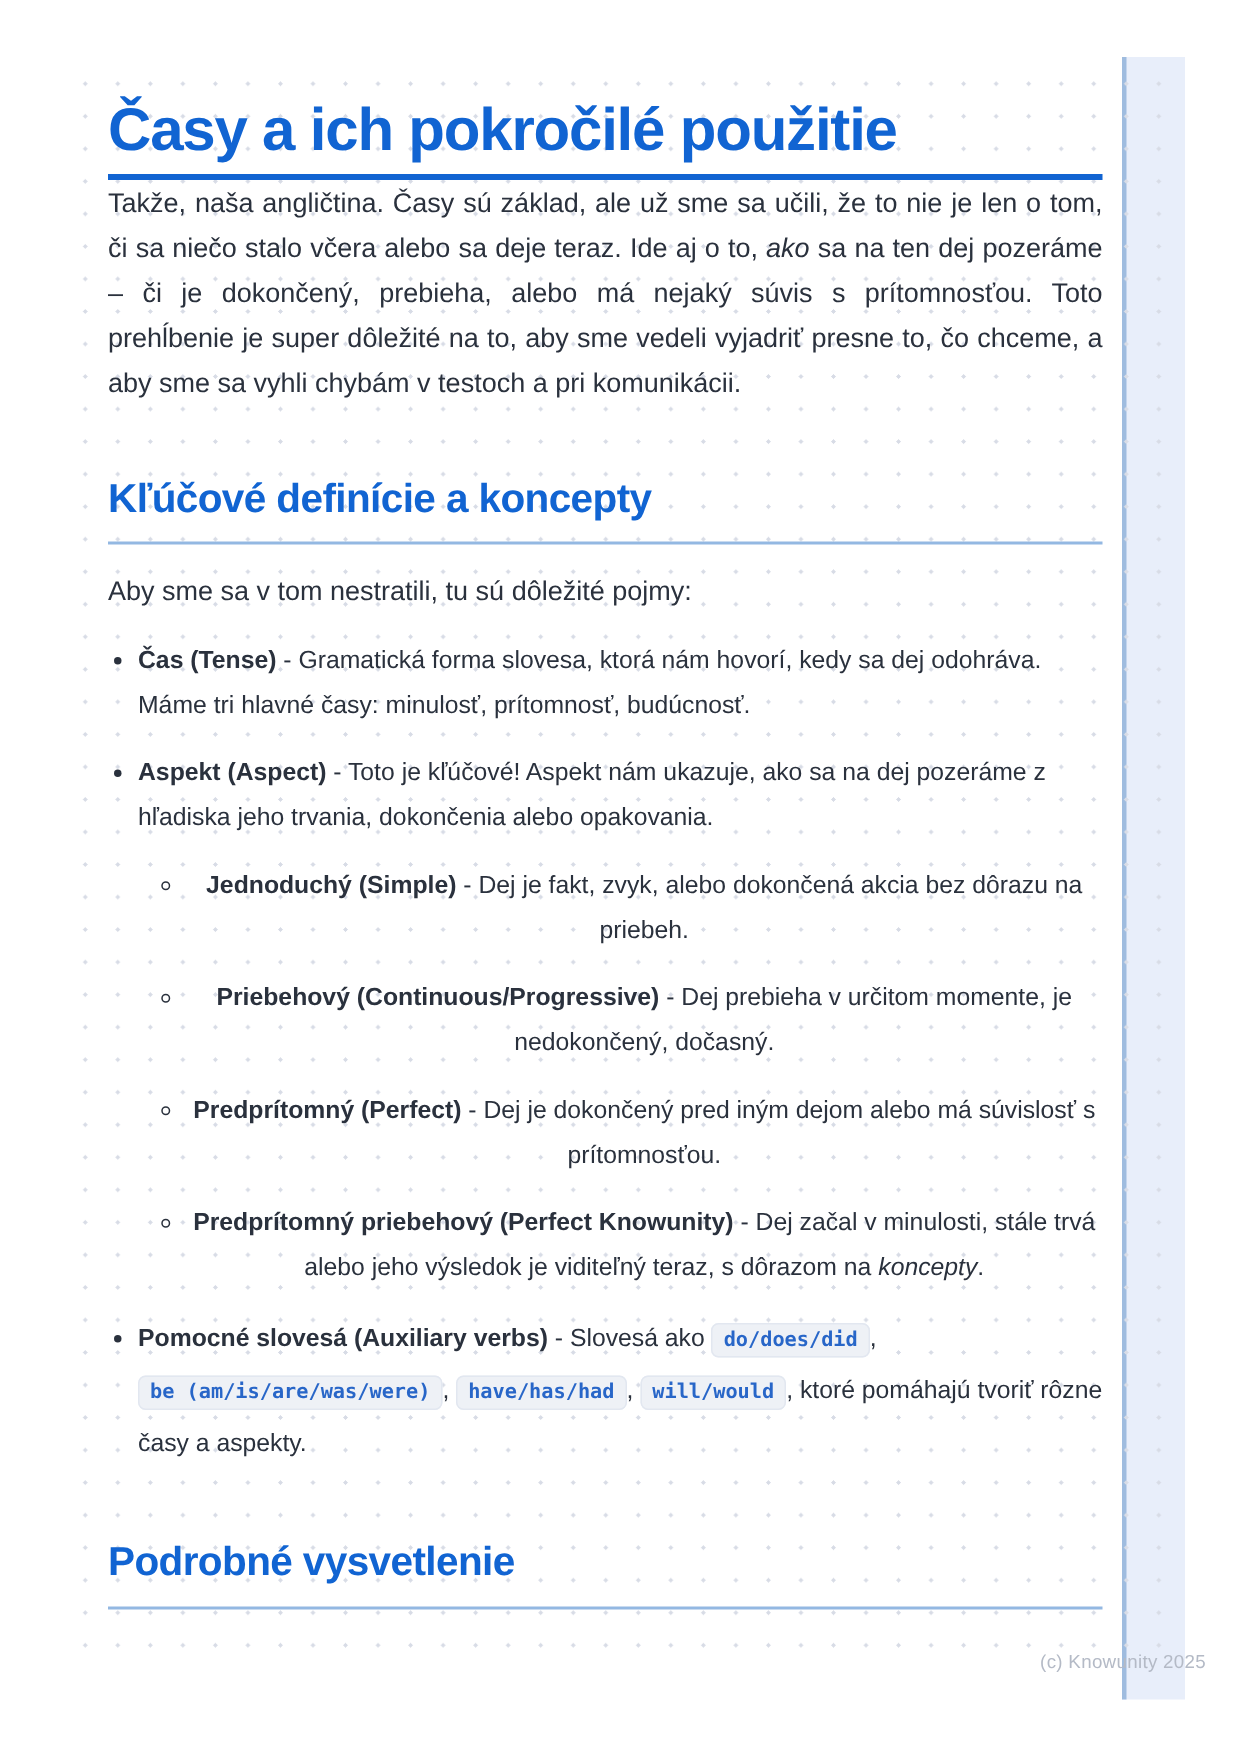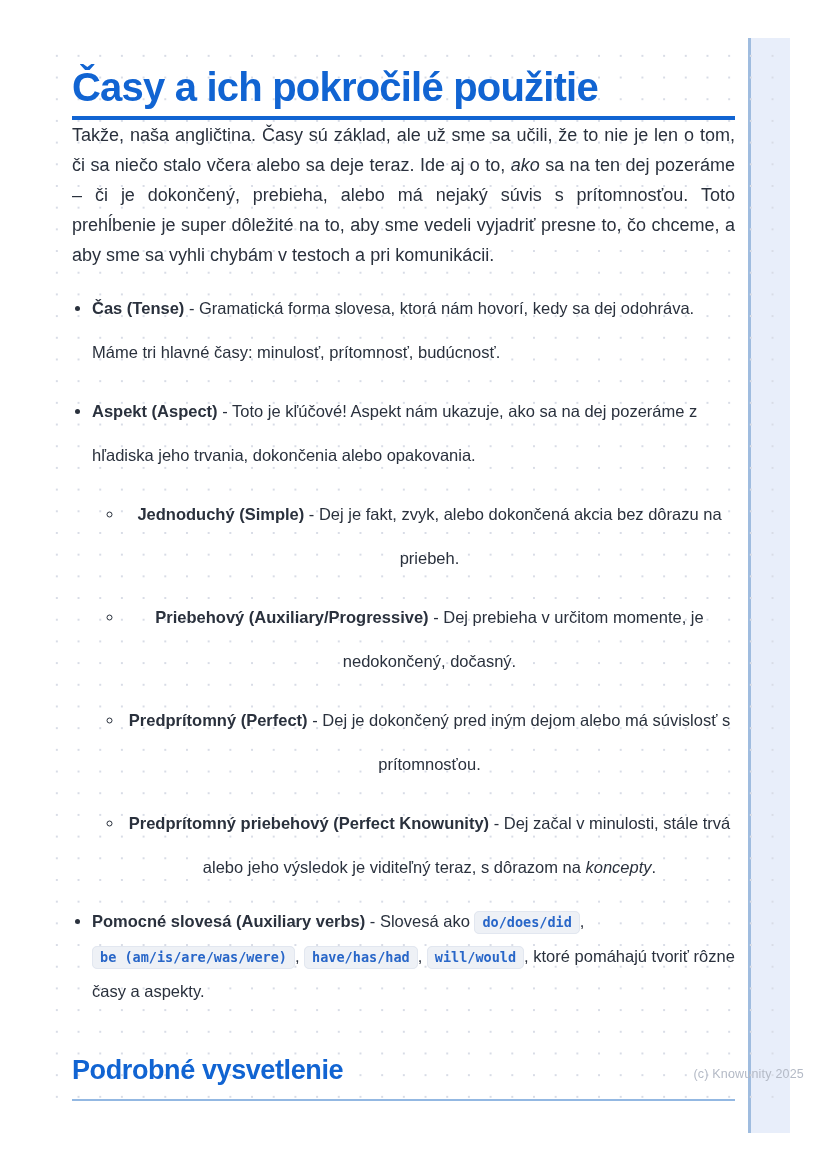--- a/index.html
+++ b/index.html
@@ -60,68 +60,70 @@
     margin-top:16px;
   }
   ul.main-list > li { margin-bottom:15px; }
   ul.sub-list {
     list-style:circle;
     padding-left:32px;
     margin-top:15px;
   }
   ul.sub-list > li { margin-bottom:15px;text-align:center; }
   ul.sub-list > li:last-child { margin-bottom:0; }
-  li { font-size:16.5px; line-height:44px; color:#2a313d; }
+  li { font-size:16.5px; line-height:30px; color:#2a313d; }
   li::marker { color:#2a313d; }
 
   .term { font-weight:700; }
   em.soft-italic { font-style:italic; }
 
   .code-chip {
     font-family:"DejaVu Sans Mono", monospace;
     font-size:13.5px; font-weight:700;
     color:#2866c8;
     background:#eef1f6;
     border:1px solid #e2e7f0;
     border-radius:5px;
     padding:2px 7px 3px;
     white-space:nowrap;
   }
   .aux-line { line-height:34px; }
 
   .watermark {
-    position:absolute; top:1067px; right:24px;
+    position:absolute; top:1101px; right:24px;
     font-size:12.5px; color:#b4bac6; letter-spacing:0.2px;
   }
 </style>
 </head>
 <body>
 
 <div class="page">
 
   <div class="side-stripe"></div>
   <div class="dot-grid"></div>
 
   <div class="content">
 
     <h1 class="doc-title">Časy a ich pokročilé použitie</h1>
 
 
     <p class="body-text justified"><span>Takže, naša angličtina. Časy sú základ, ale už sme sa učili, že to nie je len o tom, či sa niečo stalo včera alebo sa deje teraz. Ide aj o to, </span><em class="soft-italic">ako</em><span> sa na ten dej pozeráme – či je dokončený, prebieha, alebo má nejaký súvis s prítomnosťou. Toto prehĺbenie je super dôležité na to, aby sme vedeli vyjadriť presne to, čo chceme, a aby sme sa vyhli chybám v testoch a pri komunikácii.</span></p>
 
+    <h2 class="section-heading">Kľúčové definície a koncepty</h2>
 
+    <p class="body-text">Aby sme sa v tom nestratili, tu sú dôležité pojmy:</p>
 
     <ul class="main-list">
 
       <li><span class="term">Čas (Tense)</span><span> - Gramatická forma slovesa, ktorá nám hovorí, kedy sa dej odohráva. Máme tri hlavné časy: minulosť, prítomnosť, budúcnosť.</span></li>
 
       <li><span class="term">Aspekt (Aspect)</span><span> - Toto je kľúčové! Aspekt nám ukazuje, ako sa na dej pozeráme z hľadiska jeho trvania, dokončenia alebo opakovania.</span>
         <ul class="sub-list">
           <li><span class="term">Jednoduchý (Simple)</span><span> - Dej je fakt, zvyk, alebo dokončená akcia bez dôrazu na priebeh.</span></li>
-          <li><span class="term">Priebehový (Auxiliary/Progressive)</span><span> - Dej prebieha v určitom momente, je nedokončený, dočasný.</span></li>
+          <li><span class="term">Priebehový (Continuous/Progressive)</span><span> - Dej prebieha v určitom momente, je nedokončený, dočasný.</span></li>
           <li><span class="term">Predprítomný (Perfect)</span><span> - Dej je dokončený pred iným dejom alebo má súvislosť s prítomnosťou.</span></li>
           <li><span class="term">Predprítomný priebehový (Perfect Knowunity)</span><span> - Dej začal v minulosti, stále trvá alebo jeho výsledok je viditeľný teraz, s dôrazom na </span><em class="soft-italic">koncepty</em><span>.</span></li>
         </ul>
       </li>
 
       <li class="aux-line"><span class="term">Pomocné slovesá (Auxiliary verbs)</span><span> - Slovesá ako </span><span class="code-chip">do/does/did</span><span>, </span><span class="code-chip">be (am/is/are/was/were)</span><span>, </span><span class="code-chip">have/has/had</span><span>, </span><span class="code-chip">will/would</span><span>, ktoré pomáhajú tvoriť rôzne časy a aspekty.</span></li>
 
     </ul>
 
     <h2 class="section-heading">Podrobné vysvetlenie</h2>

